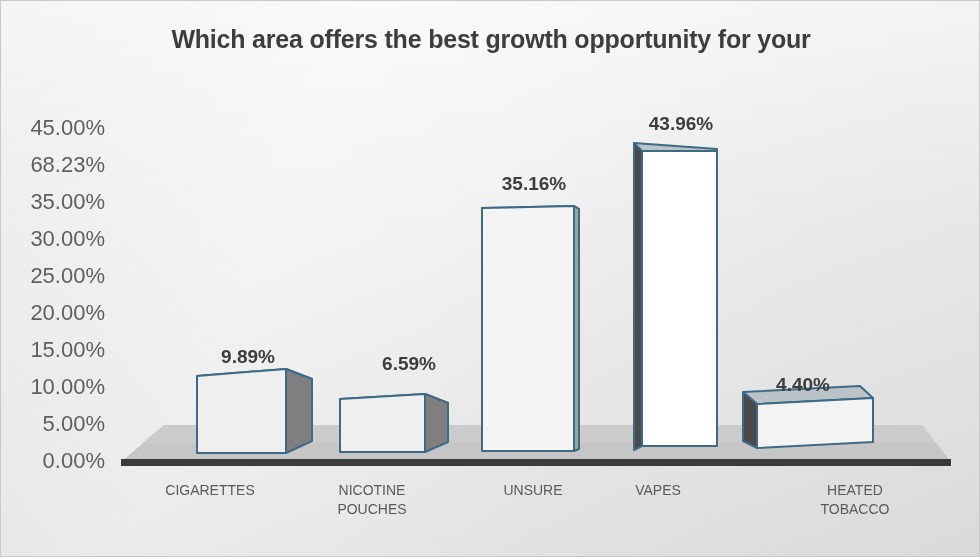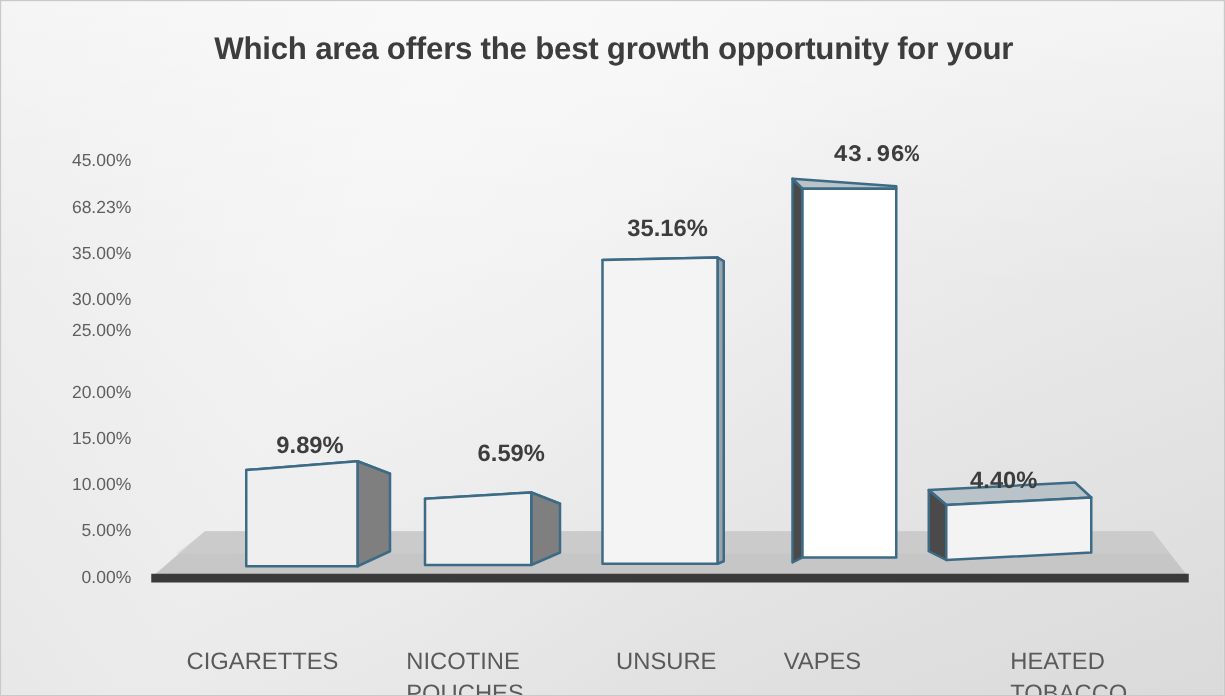--- a/index.html
+++ b/index.html
@@ -74,21 +74,21 @@
     left: 0;
     top: 0;
     width: 112px;
     height: 557px;
     z-index: 5;
   }
   .y-tick {
     position: absolute;
     right: 8px;
     text-align: left;
-    font-size: 14px;
+    font-size: 22px;
     color: #5f5f5f;
     transform: translateY(-50%);
     white-space: nowrap;
   }
 
   
   #floor-plane {
     position: absolute;
     left: 0; top: 0;
     width: 980px; height: 557px;
@@ -103,28 +103,27 @@
     color: #3d3d3d;
     text-align: center;
     transform: translateX(-50%);
     white-space: nowrap;
     z-index: 7;
   }
 
   
   .cat-label {
     position: absolute;
-    font-size: 19px;
+    font-size: 14px;
     color: #5a5a5a;
-    text-align: left;
+    text-align: center;
     transform: translateX(-50%);
     line-height: 1.35;
     white-space: nowrap;
     z-index: 7;
-    margin-top: 36px;
   }
 </style>
 </head>
 <body>
 
 <div id="chart-root">
 
   <div id="chart-title">
     <span>Which area offers the best growth opportunity for your</span><br>
   </div>
@@ -136,21 +135,21 @@
     <polygon points="120,458 950,458 950,465 120,465" fill="#3a3a3a"></polygon>
 
     <polygon points="163,424 921,424 935,442 140,442" fill="#cfcfcf" fill-opacity="0.5"></polygon>
   </svg>
 
   <div id="y-axis-labels">
     <div class="y-tick" style="top:127px;">45.00%</div>
     <div class="y-tick" style="top:164px;">68.23%</div>
     <div class="y-tick" style="top:201px;">35.00%</div>
     <div class="y-tick" style="top:238px;">30.00%</div>
-    <div class="y-tick" style="top:263px;">25.00%</div>
+    <div class="y-tick" style="top:275px;">25.00%</div>
     <div class="y-tick" style="top:312px;">20.00%</div>
     <div class="y-tick" style="top:349px;">15.00%</div>
     <div class="y-tick" style="top:386px;">10.00%</div>
     <div class="y-tick" style="top:423px;">5.00%</div>
     <div class="y-tick" style="top:460px;">0.00%</div>
   </div>
 
   <svg id="plot-area" viewBox="0 0 980 557">
 
     <g>
@@ -181,21 +180,21 @@
       <polygon points="742,391 859,385 872,397 756,403" fill="#b9c3c8" stroke="#3d6b86" stroke-width="2" stroke-linejoin="round"></polygon>
       <polygon points="742,391 756,403 756,447 742,440" fill="#4a4a4a" stroke="#3d6b86" stroke-width="2" stroke-linejoin="round"></polygon>
       <polygon points="756,403 872,397 872,441 756,447" fill="#f3f3f3" stroke="#3d6b86" stroke-width="2" stroke-linejoin="round"></polygon>
     </g>
 
   </svg>
 
   <div class="data-label" style="left:247px; top:345px;">9.89%</div>
   <div class="data-label" style="left:408px; top:352px;">6.59%</div>
   <div class="data-label" style="left:533px; top:172px;">35.16%</div>
-  <div class="data-label" style="left:700px; top:112px;font-family:Liberation Mono, monospace;">43.96%</div>
+  <div class="data-label" style="left:680px; top:112px;">43.96%</div>
   <div class="data-label" style="left:802px; top:353px;margin-top:20px;">4.40%</div>
 
   <div class="cat-label" style="left:209px; top:480px;">
     <span>CIGARETTES</span>
   </div>
 
   <div class="cat-label" style="left:371px; top:480px;">
     <span>NICOTINE</span><br>
     <span>POUCHES</span>
   </div>

